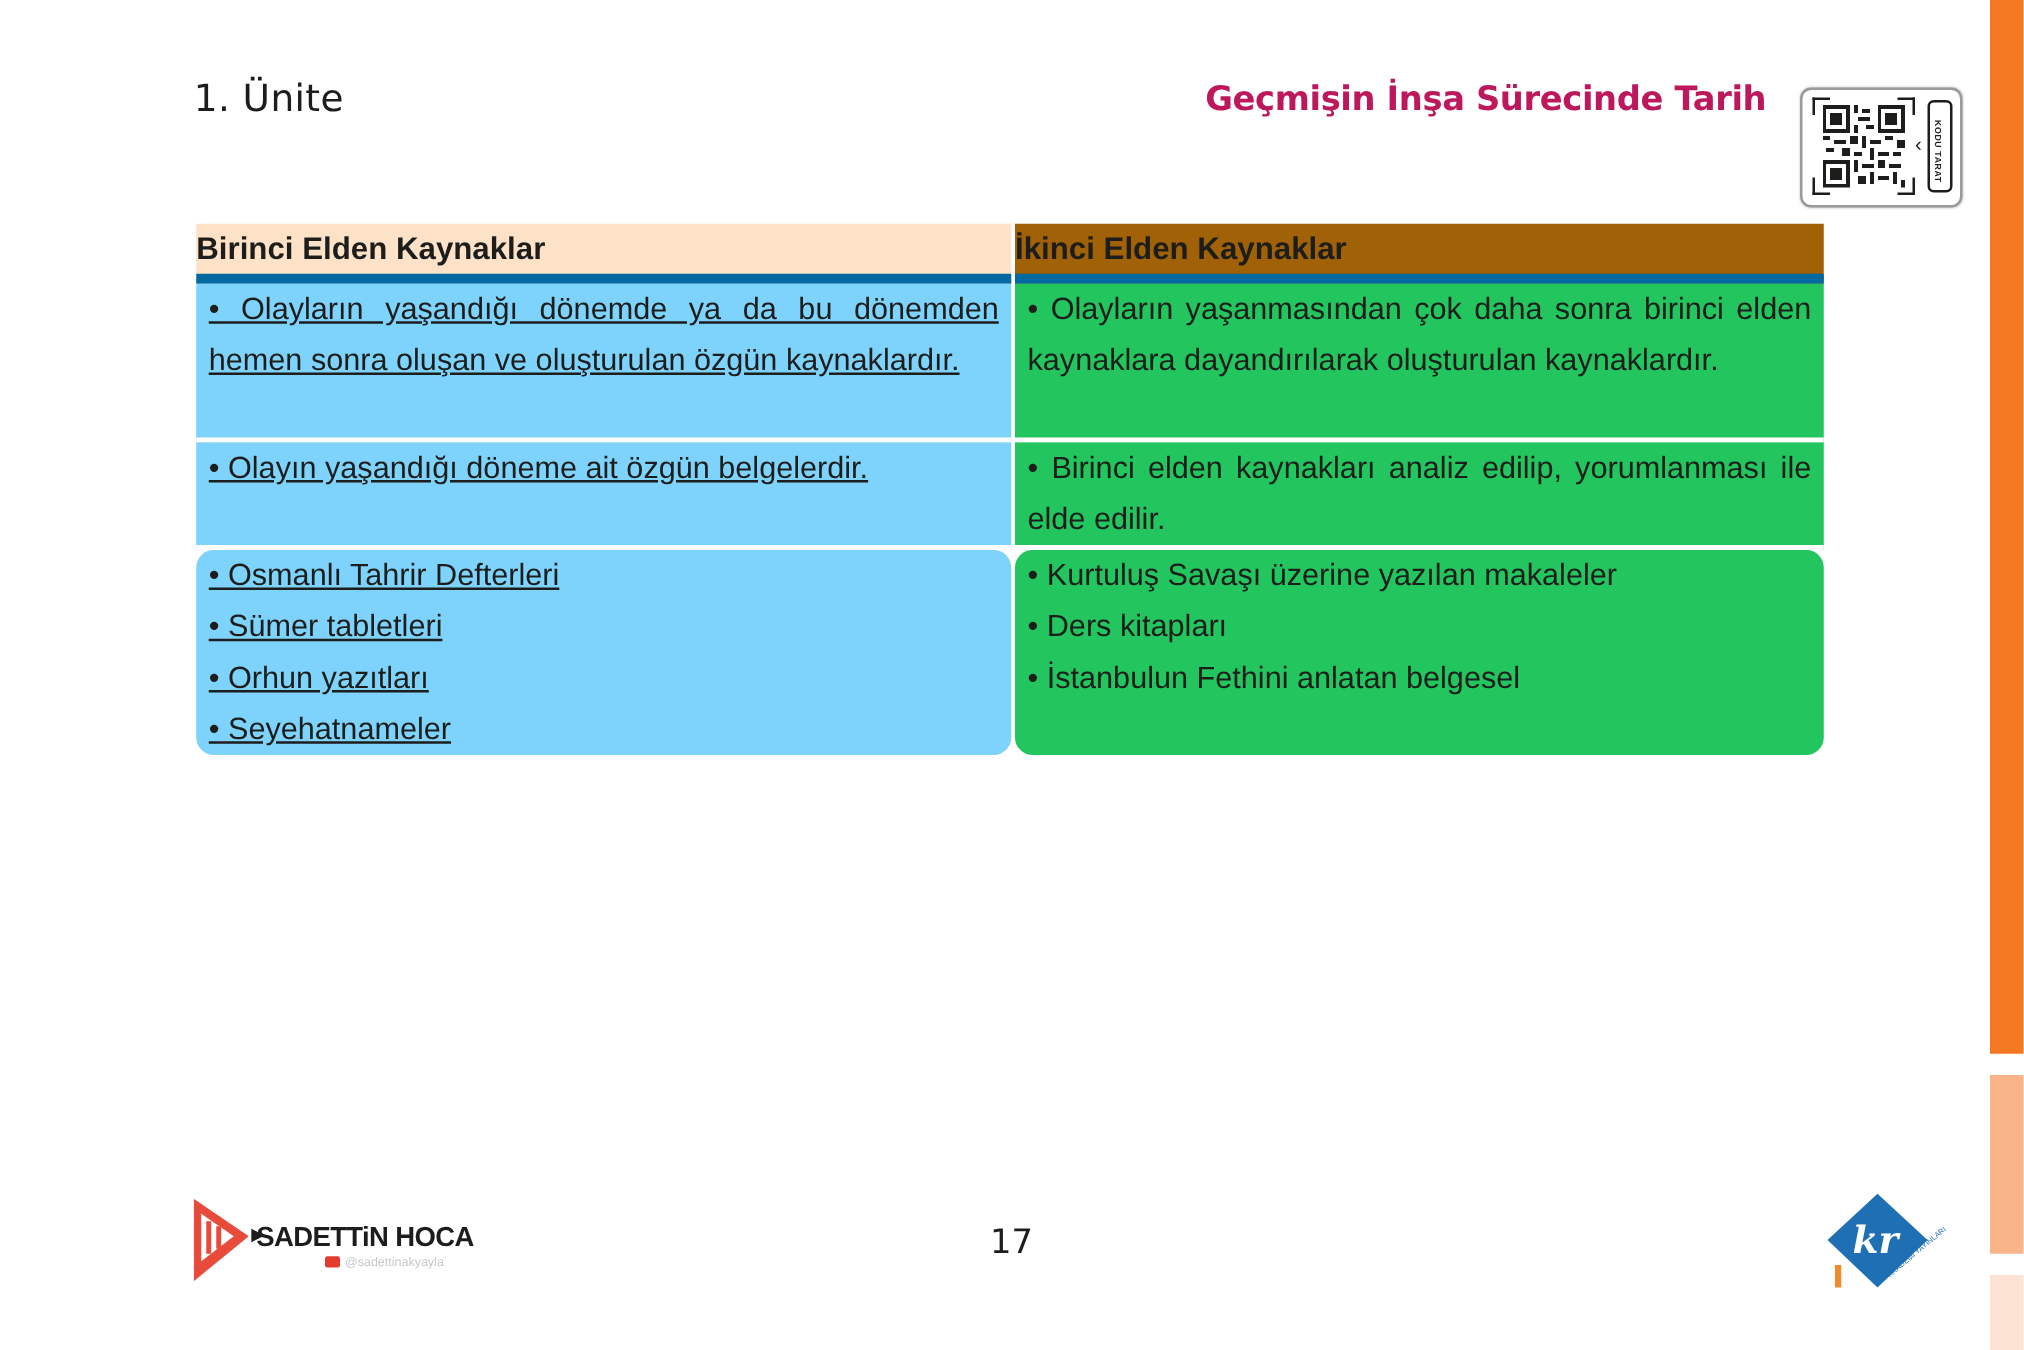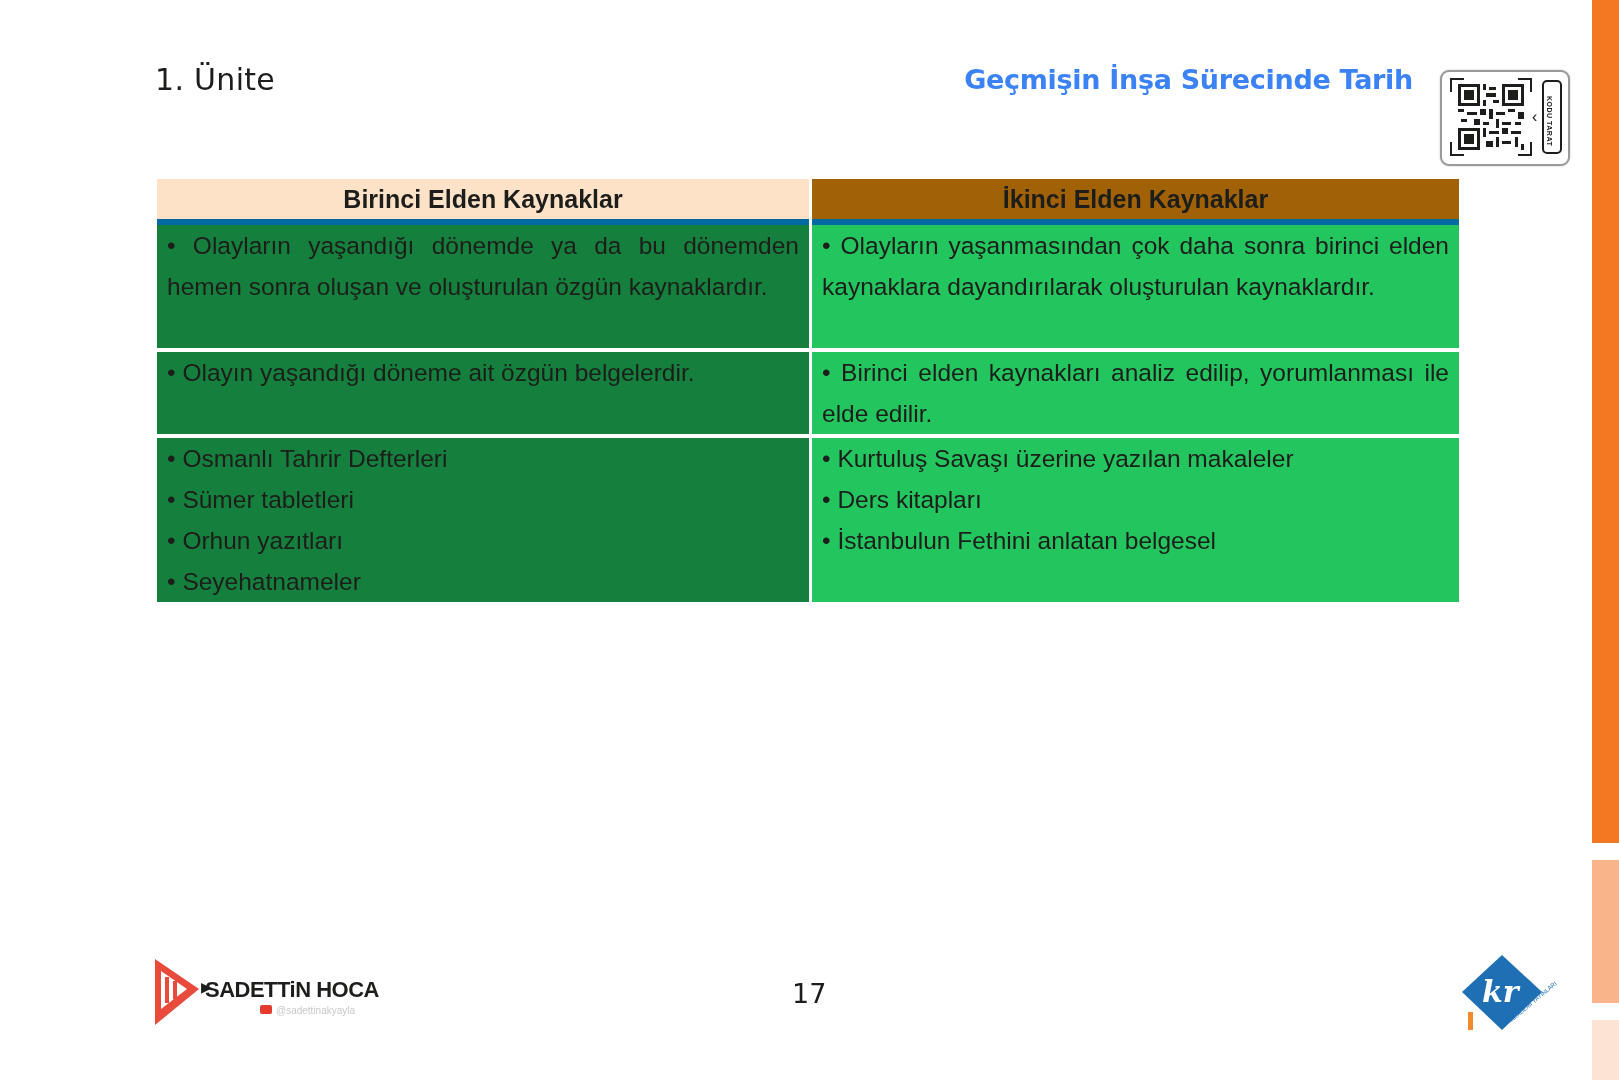--- a/index.html
+++ b/index.html
@@ -10,21 +10,21 @@
   .unit-title {
     position:absolute; left:155px; top:62px;
     font-family:"DejaVu Sans", sans-serif; font-weight:normal; font-size:30px; color:#1d1d1b;
     letter-spacing:0.3px;
   }
   .header-right {
     position:absolute; right:206px; top:62px; text-align:right;
     font-family:"DejaVu Sans", sans-serif;
   }
   .header-right .topic {
-    font-size:27px; font-weight:bold; color:#3b82f6; line-height:36px; letter-spacing:-0.3px;
+    font-size:27px; font-weight:bold; color:#be185d; line-height:36px; letter-spacing:-0.3px;
   }
   .header-right .subtopic {
     font-size:27px; color:#1d1d1b; line-height:42px; letter-spacing:0.2px;
   }
   .qr-box {
     position:absolute; left:1440px; top:70px; width:126px; height:92px;
     border:2px solid #9a9a9a; border-radius:9px; background:#fff;
     box-shadow:0 0 2px rgba(0,0,0,0.25);
   }
   .qr-frame {
@@ -49,32 +49,32 @@
   .side-bar-top { position:absolute; left:1592px; top:0; width:27px; height:843px; background:#f47721; }
   .side-bar-mid { position:absolute; left:1592px; top:860px; width:27px; height:143px; background:#f9b48a; }
   .side-bar-low { position:absolute; left:1592px; top:1020px; width:27px; height:60px; background:#fde3d3; }
 
   table.sources {
     position:absolute; left:157px; top:179px; width:1308px;
     border-collapse:separate; border-spacing:3px 0;
     margin-left:-3px;
   }
   table.sources th {
-    height:40px; font-size:25px; font-weight:bold; text-align:center; color:#1d1d1b;
-    padding:0; border-bottom:6px solid #0369a1;
+    height:40px; font-size:25px; font-weight:bold; text-align:left; color:#1d1d1b;
+    padding:0; border-bottom:8px solid #0369a1;
   }
   table.sources th.col1 { background:#fde2c8; width:652px; }
   table.sources th.col2 { background:#a16207; }
   table.sources td {
     vertical-align:top; font-size:24.5px; line-height:41px; padding:0 10px;
     border-bottom:4px solid #ffffff; text-align:justify;
   }
-  table.sources td.col1 { background:#15803d; }
+  table.sources td.col1 { background:#7dd3fc;text-decoration:underline; }
   table.sources td.col2 { background:#22c55e; }
-  table.sources tr:last-child td { border-bottom:none; }
+  table.sources tr:last-child td { border-bottom:none;border-radius:14px; }
   .row1 td { height:123px; }
   .row2 td { height:78px; }
   .row3 td { height:160px; }
   .cell-line { display:block; }
 
   .footer-logo { position:absolute; left:155px; top:955px; width:260px; height:70px; }
   .footer-logo .brand {
     position:absolute; left:50px; top:22px;
     font-family:"Liberation Sans", sans-serif; font-weight:bold; font-size:22px; color:#1d1d1b;
     letter-spacing:-0.5px;

